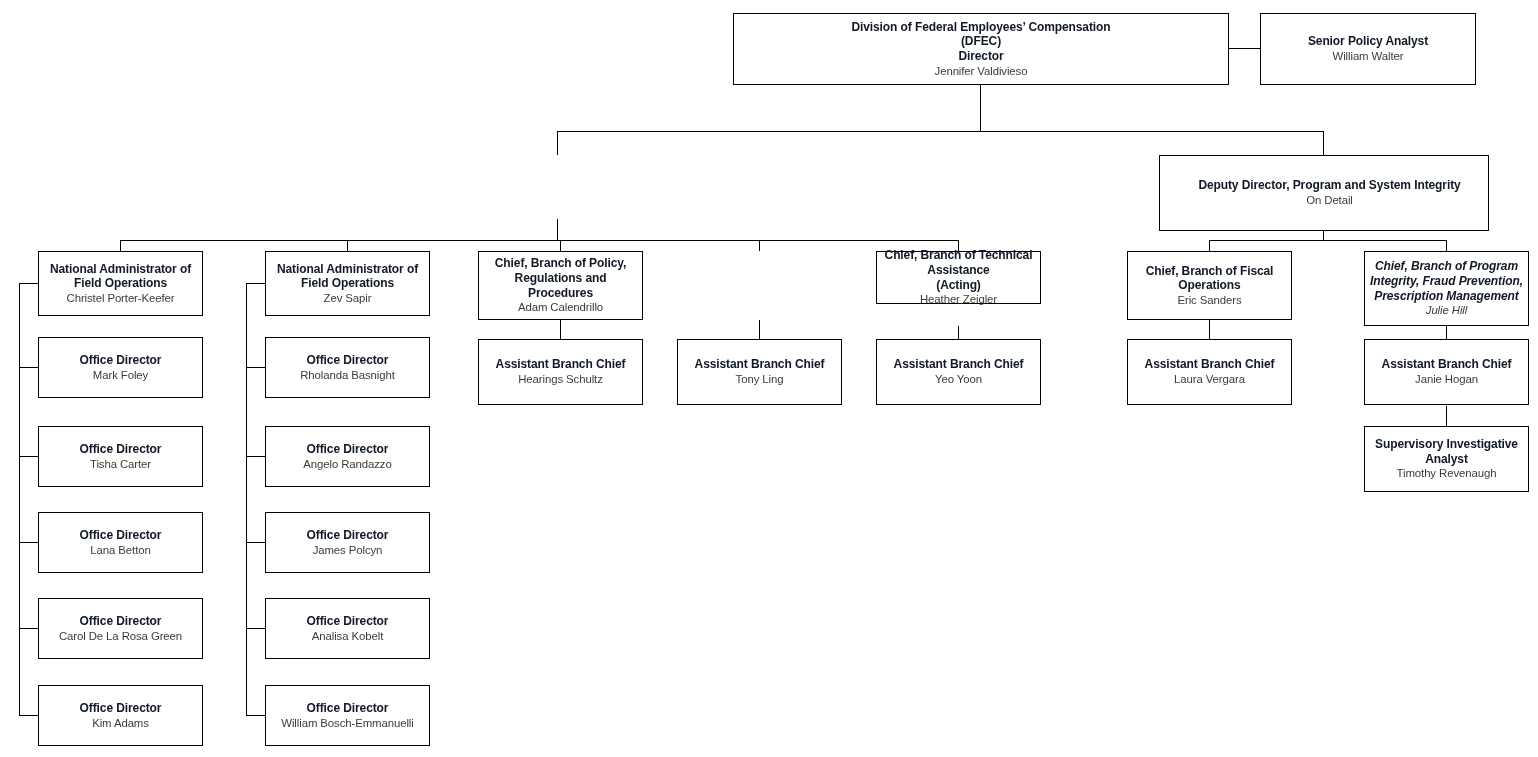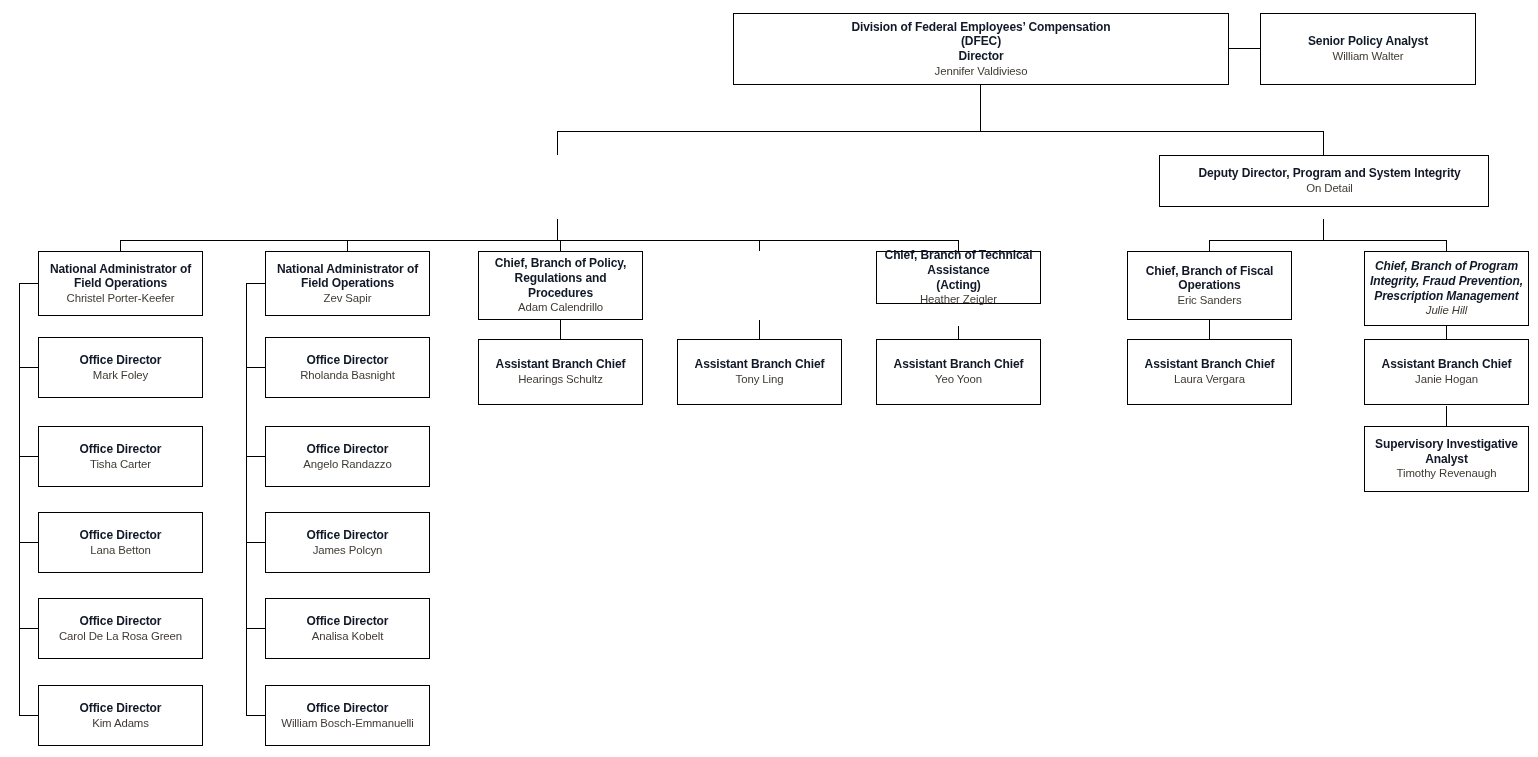--- a/index.html
+++ b/index.html
@@ -107,21 +107,21 @@
     <div class="title">Director</div>
     <div class="person">Jennifer Valdivieso</div>
   </div>
 
   <div class="node" style="left:1260px; top:13px; width:216px; height:72px;">
     <div class="title">Senior Policy Analyst</div>
     <div class="person">William Walter</div>
   </div>
 
 
-  <div class="node" style="left:1159px; top:155px; width:330px; height:52px;padding-left:16px;">
+  <div class="node" style="left:1159px; top:155px; width:330px; height:76px;padding-left:16px;">
     <div class="title">Deputy Director, Program and System Integrity</div>
     <div class="person">On Detail</div>
   </div>
 
   <div class="node" style="left:38px; top:251px; width:165px; height:65px;">
     <div class="title">National Administrator of</div>
     <div class="title">Field Operations</div>
     <div class="person">Christel Porter-Keefer</div>
   </div>
   <div class="node" style="left:38px; top:337px; width:165px; height:61px;">

